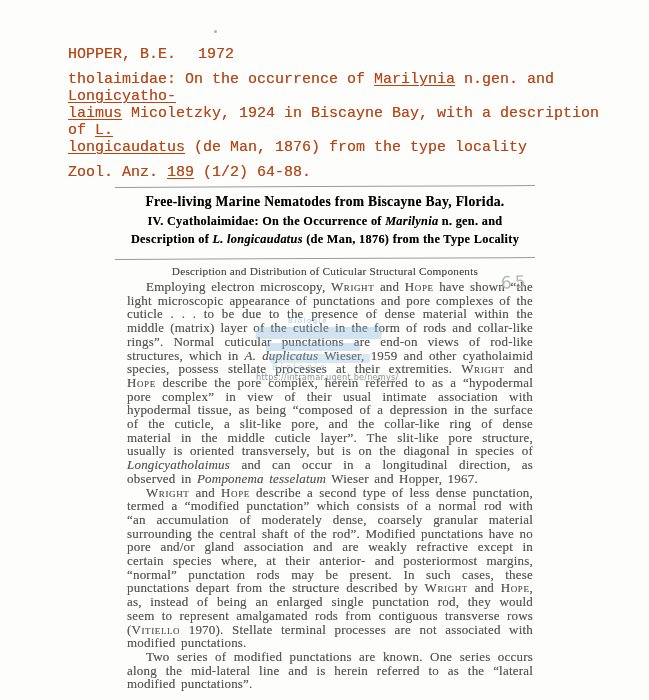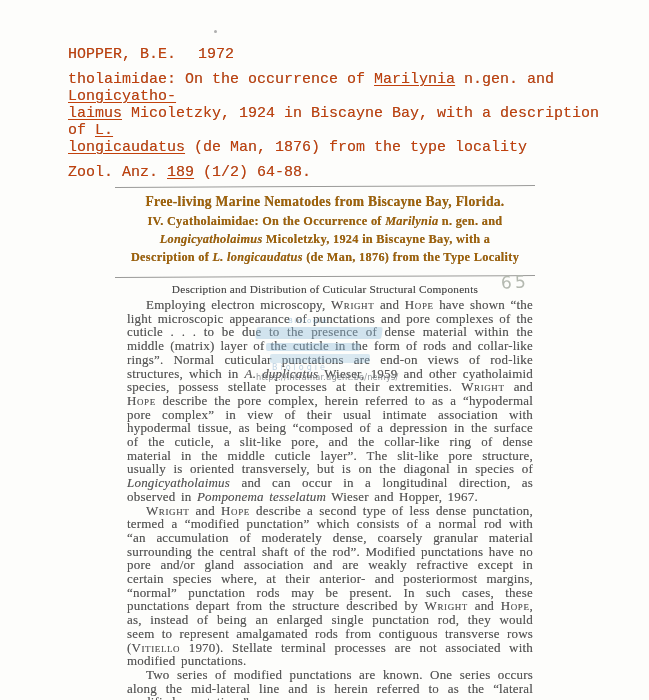--- a/index.html
+++ b/index.html
@@ -21,21 +21,21 @@
   .citation .ul{text-decoration:underline;text-underline-offset:2px;}
   
   .article{
     position:absolute;left:115px;top:186px;width:420px;
     color:#4f4f4f;
   }
   .rule{height:0;border-top:1px solid #9a9a98;}
   .rule-top{transform:rotate(-.25deg);margin-bottom:5px;}
   .rule-mid{transform:rotate(-.25deg);margin-top:10px;}
   .title{
-    text-align:center;font-weight:bold;color:#a16207;
+    text-align:center;font-weight:bold;color:#000000;
     text-shadow:0 0 .5px rgba(60,60,60,.6);
     letter-spacing:.3px;
   }
   .title .line{font-size:12.3px;line-height:18px;}
   .title .line:first-child{font-size:13.6px;line-height:19px;margin-bottom:1px;}
   .section-heading{
     margin-top:6px;text-align:center;font-weight:normal;
     font-size:11.3px;color:#4a4a4a;letter-spacing:.2px;
     text-shadow:0 0 .5px rgba(70,70,70,.5);
   }
@@ -102,21 +102,20 @@
         <div class="line"><span class="ul">longicaudatus</span><span> (de Man, 1876) from the type locality</span></div>
       </div>
     <div class="cit-journal"><span>Zool. Anz. </span><span class="ul">189</span><span> (1/2) 64-88.</span></div>
   </div>
 
   <div class="article">
     <div class="rule rule-top"></div>
     <div class="title">
         <div class="line"><span>Free-living Marine Nematodes from Biscayne Bay, Florida.</span></div>
         <div class="line"><span>IV. Cyatholaimidae: On the Occurrence of </span><span class="it">Marilynia</span><span> n. gen. and</span></div>
-        <div class="line"><span class="it">Longicyatholaimus</span><span> Micoletzky, 1924 in Biscayne Bay, with a</span></div>
         <div class="line"><span>Description of </span><span class="it">L. longicaudatus</span><span> (de Man, 1876) from the Type Locality</span></div>
       </div>
     <div class="rule rule-mid"></div>
     <div class="section-heading">Description and Distribution of Cuticular Structural Components</div>
     <div class="paragraphs">
         <p><span>Employing electron microscopy, </span><span class="sc">Wright</span><span> and </span><span class="sc">Hope</span><span> have shown “the light microscopic appearance of punctations and pore complexes of the cuticle . . . to be due to the presence of dense material within the middle (matrix) layer of the cuticle in the form of rods and collar-like rings”. Normal cuticular punctations are end-on views of rod-like structures, which in </span><span class="it">A. duplicatus</span><span> Wieser, 1959 and other cyatholaimid species, possess stellate processes at their extremities. </span><span class="sc">Wright</span><span> and </span><span class="sc">Hope</span><span> describe the pore complex, herein referred to as a “hypodermal pore complex” in view of their usual intimate association with hypodermal tissue, as being “composed of a depression in the surface of the cuticle, a slit-like pore, and the collar-like ring of dense material in the middle cuticle layer”. The slit-like pore structure, usually is oriented transversely, but is on the diagonal in species of </span><span class="it">Longicyatholaimus</span><span> and can occur in a longitudinal direction, as observed in </span><span class="it">Pomponema tesselatum</span><span> Wieser and Hopper, 1967.</span></p>
         <p><span class="sc">Wright</span><span> and </span><span class="sc">Hope</span><span> describe a second type of less dense punctation, termed a “modified punctation” which consists of a normal rod with “an accumulation of moderately dense, coarsely granular material surrounding the central shaft of the rod”. Modified punctations have no pore and/or gland association and are weakly refractive except in certain species where, at their anterior- and posteriormost margins, “normal” punctation rods may be present. In such cases, these punctations depart from the structure described by </span><span class="sc">Wright</span><span> and </span><span class="sc">Hope</span><span>, as, instead of being an enlarged single punctation rod, they would seem to represent amalgamated rods from contiguous transverse rows (</span><span class="sc">Vitiello</span><span> 1970). Stellate terminal processes are not associated with modified punctations.</span></p>
         <p><span>Two series of modified punctations are known. One series occurs along the mid-lateral line and is herein referred to as the “lateral modified punctations”.</span></p>
       </div>
   </div>

